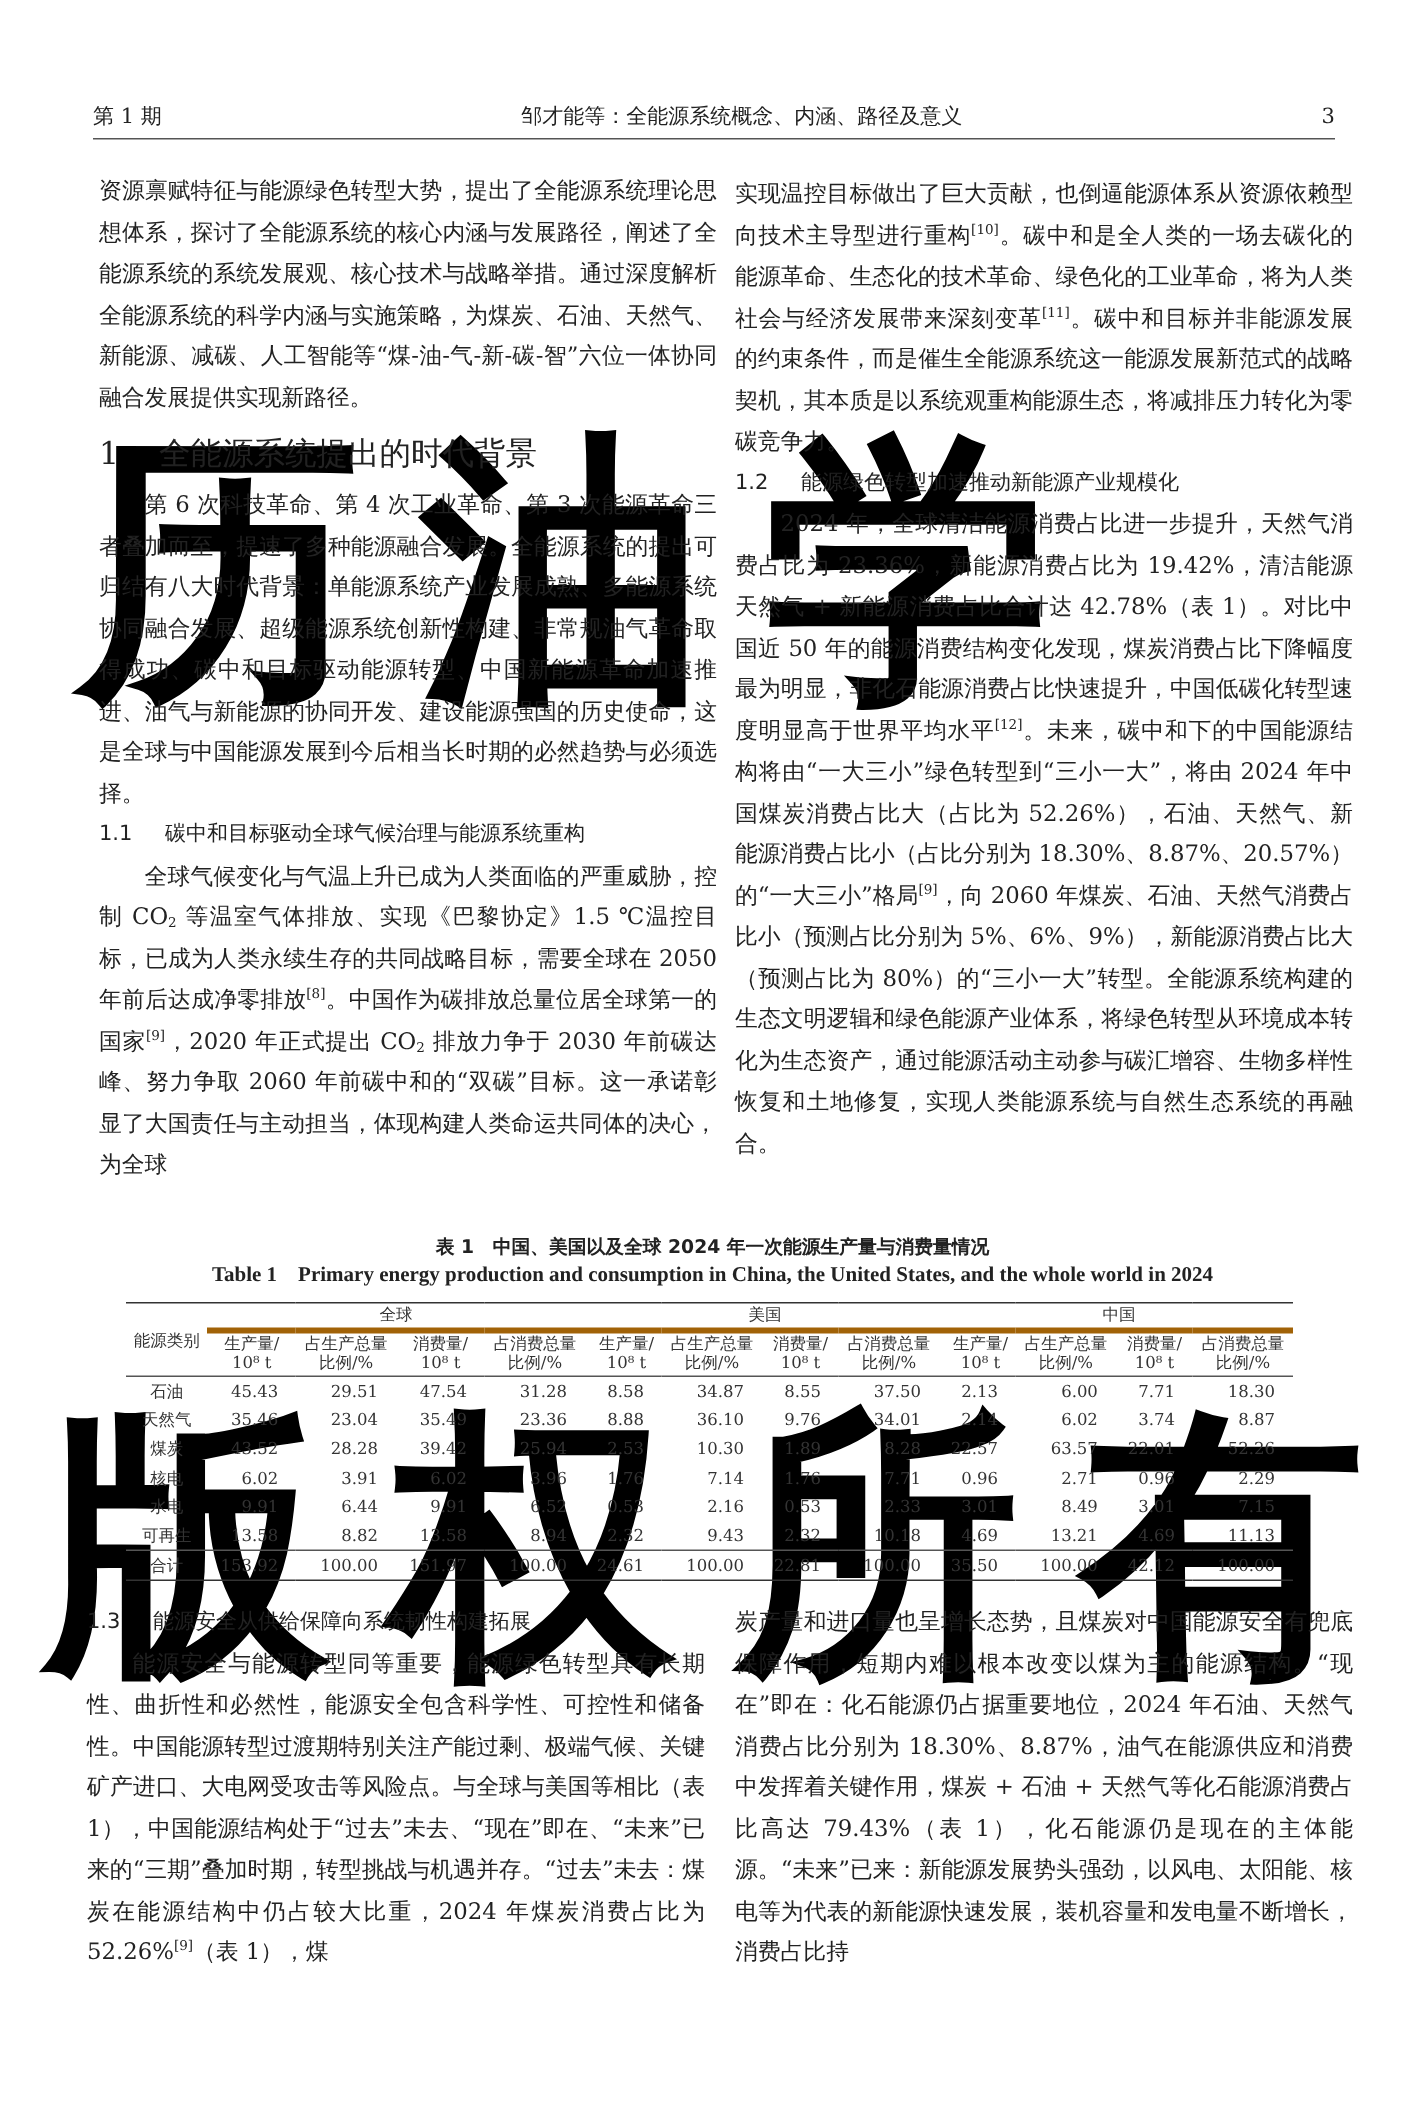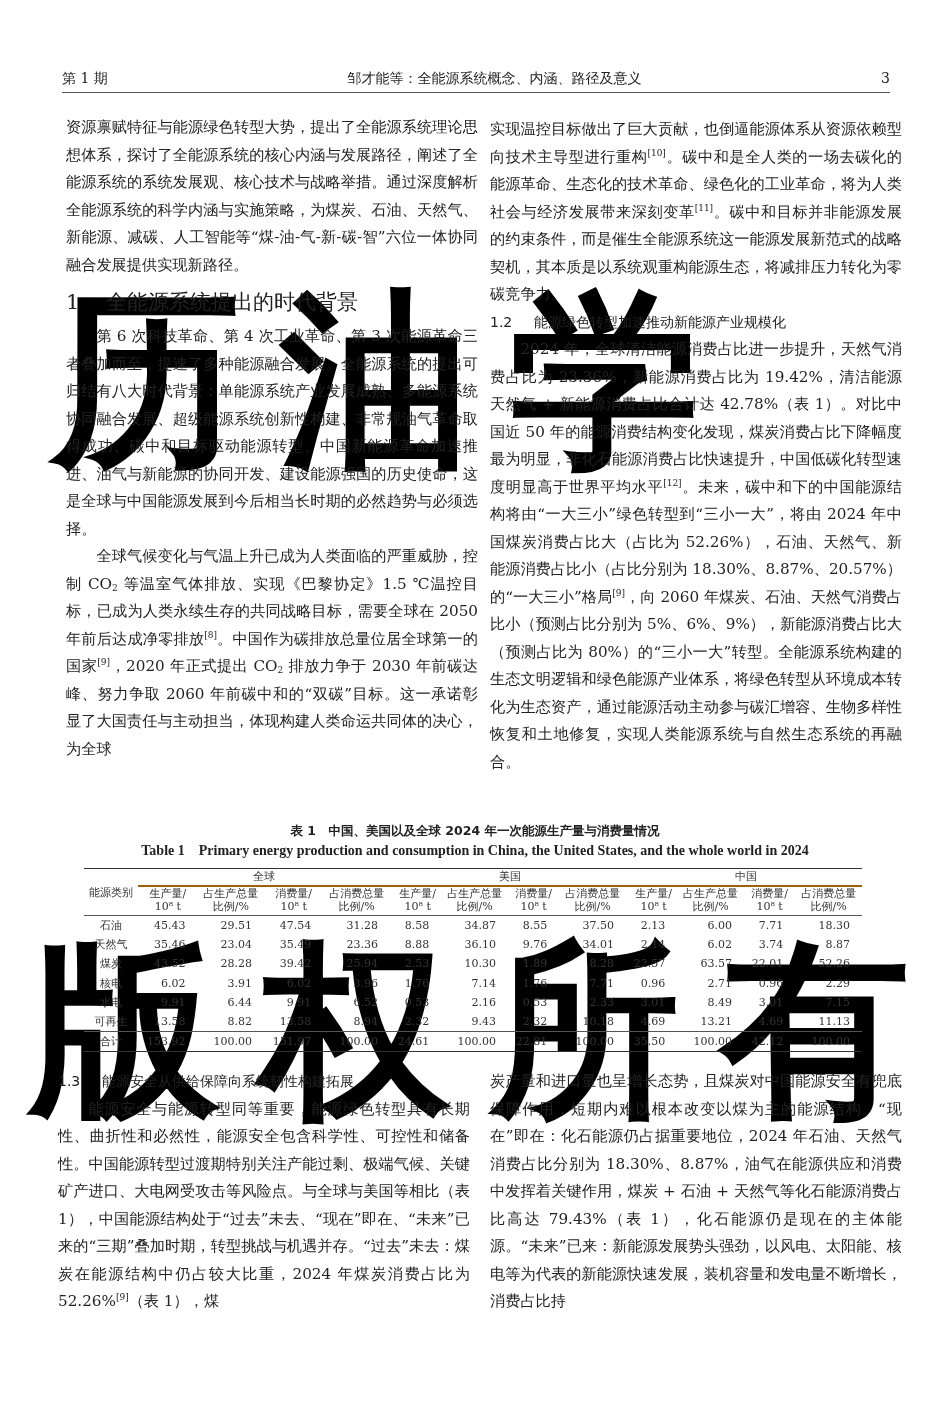--- a/index.html
+++ b/index.html
@@ -46,21 +46,21 @@
   .cap-zh { font-family: "DejaVu Sans", sans-serif; font-weight: bold; font-size: 12.5px; line-height: 18px; }
   .cap-en { font-family: "Liberation Serif", serif; font-weight: bold; font-size: 14px; line-height: 22px; }
 
   table.data {
     position: absolute; left: 84px; top: 868px; width: 778px;
     border-collapse: collapse; font-size: 11px; color: #333;
     font-family: "DejaVu Serif", serif;
     border-top: 1.6px solid #333; border-bottom: 1.6px solid #333;
   }
   table.data th, table.data td { padding: 0 2px; text-align: center; font-weight: normal; }
-  table.data th.group { border-bottom: 2px solid #a16207; line-height: 16px; }
+  table.data th.group { border-bottom: 4px solid #a16207; line-height: 16px; }
   table.data th.sub { line-height: 13px; padding-bottom: 2px; }
   table.data thead tr:last-child th { border-bottom: 1px solid #555; }
   table.data th.rowhead { border-bottom: 1px solid #555; }
   table.data td { line-height: 19.2px; }
   table.data td.num { text-align: right; padding-right: 12px; }
   table.data tr.total td { border-top: 1px solid #555; }
   .gap-l { padding-left: 6px !important; margin-top: 10px; }
 </style>
 </head>
 <body>
@@ -77,20 +77,23 @@
   </div>
 
   <div class="col col-left">
     <p>资源禀赋特征与能源绿色转型大势，提出了全能源系统理论思想体系，探讨了全能源系统的核心内涵与发展路径，阐述了全能源系统的系统发展观、核心技术与战略举措。通过深度解析全能源系统的科学内涵与实施策略，为煤炭、石油、天然气、新能源、减碳、人工智能等“煤-油-气-新-碳-智”六位一体协同融合发展提供实现新路径。</p>
 
     <h2 class="sec">
       <span class="num">1</span><span>全能源系统提出的时代背景</span>
     </h2>
     <p class="indent">第 6 次科技革命、第 4 次工业革命、第 3 次能源革命三者叠加而至，提速了多种能源融合发展。全能源系统的提出可归结有八大时代背景：单能源系统产业发展成熟、多能源系统协同融合发展、超级能源系统创新性构建、非常规油气革命取得成功、碳中和目标驱动能源转型、中国新能源革命加速推进、油气与新能源的协同开发、建设能源强国的历史使命，这是全球与中国能源发展到今后相当长时期的必然趋势与必须选择。</p>
 
+    <h3 class="subsec">
+      <span class="num">1.1</span><span>碳中和目标驱动全球气候治理与能源系统重构</span>
+    </h3>
     <p class="indent"><span>全球气候变化与气温上升已成为人类面临的严重威胁，控制 CO</span><sub>2</sub><span> 等温室气体排放、实现《巴黎协定》1.5 ℃温控目标，已成为人类永续生存的共同战略目标，需要全球在 2050 年前后达成净零排放</span><sup>[8]</sup><span>。中国作为碳排放总量位居全球第一的国家</span><sup>[9]</sup><span>，2020 年正式提出 CO</span><sub>2</sub><span> 排放力争于 2030 年前碳达峰、努力争取 2060 年前碳中和的“双碳”目标。这一承诺彰显了大国责任与主动担当，体现构建人类命运共同体的决心，为全球</span></p>
   </div>
 
   <div class="col col-right">
     <p><span>实现温控目标做出了巨大贡献，也倒逼能源体系从资源依赖型向技术主导型进行重构</span><sup>[10]</sup><span>。碳中和是全人类的一场去碳化的能源革命、生态化的技术革命、绿色化的工业革命，将为人类社会与经济发展带来深刻变革</span><sup>[11]</sup><span>。碳中和目标并非能源发展的约束条件，而是催生全能源系统这一能源发展新范式的战略契机，其本质是以系统观重构能源生态，将减排压力转化为零碳竞争力。</span></p>
 
     <h3 class="subsec">
       <span class="num">1.2</span><span>能源绿色转型加速推动新能源产业规模化</span>
     </h3>
     <p class="indent"><span>2024 年，全球清洁能源消费占比进一步提升，天然气消费占比为 23.36%，新能源消费占比为 19.42%，清洁能源天然气 + 新能源消费占比合计达 42.78%（表 1）。对比中国近 50 年的能源消费结构变化发现，煤炭消费占比下降幅度最为明显，非化石能源消费占比快速提升，中国低碳化转型速度明显高于世界平均水平</span><sup>[12]</sup><span>。未来，碳中和下的中国能源结构将由“一大三小”绿色转型到“三小一大”，将由 2024 年中国煤炭消费占比大（占比为 52.26%），石油、天然气、新能源消费占比小（占比分别为 18.30%、8.87%、20.57%）的“一大三小”格局</span><sup>[9]</sup><span>，向 2060 年煤炭、石油、天然气消费占比小（预测占比分别为 5%、6%、9%），新能源消费占比大（预测占比为 80%）的“三小一大”转型。全能源系统构建的生态文明逻辑和绿色能源产业体系，将绿色转型从环境成本转化为生态资产，通过能源活动主动参与碳汇增容、生物多样性恢复和土地修复，实现人类能源系统与自然生态系统的再融合。</span></p>

